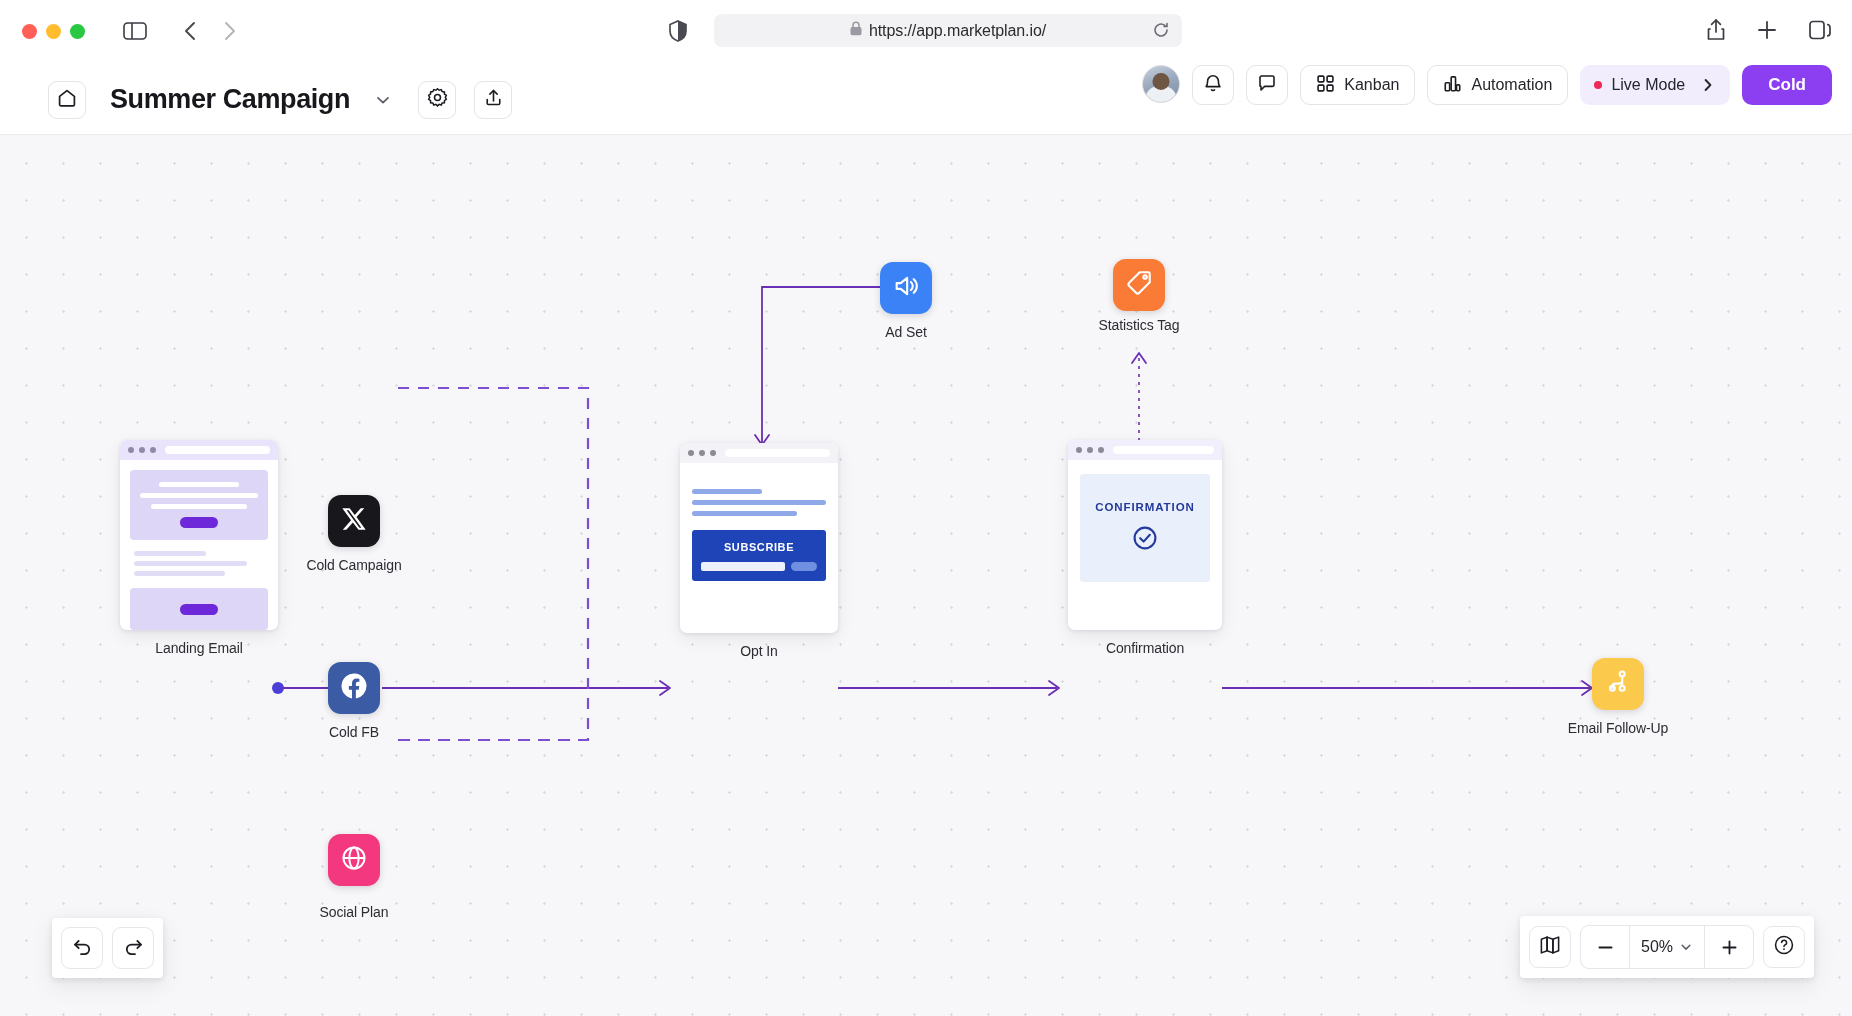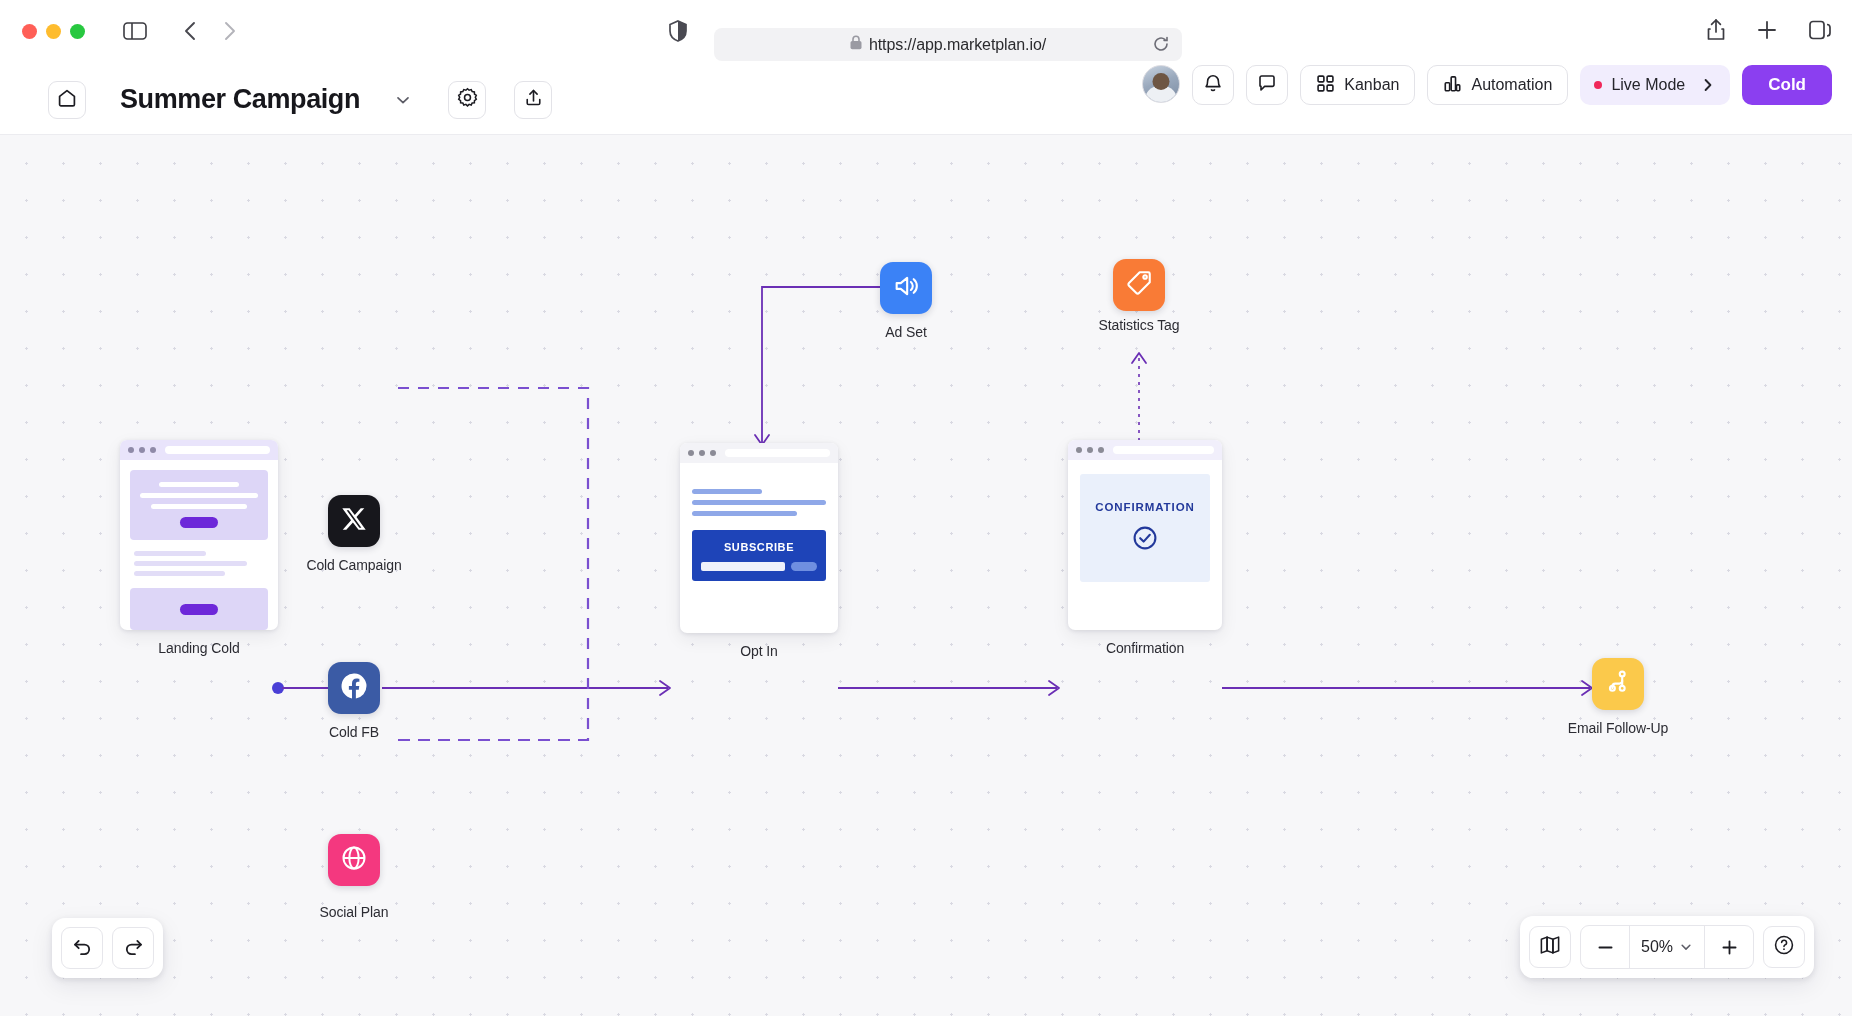--- a/index.html
+++ b/index.html
@@ -22,40 +22,40 @@
   .dot.yellow { background: #febc2e; }
   .dot.green { background: #28c840; }
 
   .sidebar-toggle { position: absolute; left: 122px; top: 19px; width: 26px; height: 24px; }
   .nav-back { position: absolute; left: 182px; top: 20px; }
   .nav-fwd  { position: absolute; left: 220px; top: 20px; }
 
   .shield-btn { position: absolute; left: 668px; top: 19px; }
 
   .url-bar {
-    position: absolute; left: 714px; top: 28px;
+    position: absolute; left: 714px; top: 14px;
     width: 468px; height: 33px;
     background: #f2f2f4; border-radius: 8px;
     display: flex; align-items: center; justify-content: center;
     gap: 7px;
   }
   .url-text { font-size: 16px; color: #2b2b2e; letter-spacing: -0.1px; }
   .reload-btn { position: absolute; right: 12px; top: 7px; }
 
   .chrome-right { position: absolute; right: 20px; top: 18px; display: flex; gap: 30px; align-items: center; }
 
   
   .app-header {
     position: absolute; top: 65px; left: 0;
     width: 1852px; height: 70px;
     background: #ffffff;
     border-bottom: 1px solid #ececf0;
     display: flex; align-items: center;
   }
-  .hdr-left { display: flex; align-items: center; gap: 28px; padding-left: 48px; }
+  .hdr-left { display: flex; align-items: center; gap: 18px; padding-left: 48px; }
   .icon-btn {
     width: 38px; height: 38px; border: 1px solid #e3e3e8; border-radius: 9px;
     background: #fff; display: flex; align-items: center; justify-content: center;
     cursor: pointer;
   }
   .project-title {
     font-size: 27px; font-weight: 700; color: #17171c;
     letter-spacing: -0.4px; margin-left: 6px;
   }
   .title-caret { margin-left: 6px; display: flex; align-items: center; }
@@ -159,21 +159,21 @@
 
   
   .icon-node {
     width: 52px; height: 52px; border-radius: 13px;
     display: flex; align-items: center; justify-content: center;
     box-shadow: 0 2px 7px rgba(25,25,50,.16);
   }
 
   
   .toolbar {
-    position: absolute; background: #fff; border-radius: 13px;
+    position: absolute; background: #fff; border-radius: 4px;
     box-shadow: 0 2px 6px rgba(20,20,45,.10), 0 8px 24px rgba(20,20,45,.08);
     display: flex; align-items: center; padding: 9px;
     gap: 9px;
   }
   .tb-btn {
     width: 42px; height: 42px; border: 1px solid #e6e6eb; border-radius: 9px;
     background: #fff; display: flex; align-items: center; justify-content: center; cursor: pointer;
   }
   .zoom-group {
     display: flex; align-items: center; border: 1px solid #e6e6eb; border-radius: 9px; overflow: hidden;
@@ -402,21 +402,21 @@
         <div class="lp-text">
           <div style="width:54%"></div>
             <div style="width:84%"></div>
             <div style="width:68%"></div>
         </div>
         <div class="lp-foot">
           <div class="lp-btn" style="margin:0"></div>
         </div>
       </div>
     </div>
-    <div class="node-label" style="top:200px">Landing Cold</div>
+    <div class="node-label" style="top:200px">Landing Email</div>
   </div>
 
   <div class="node" style="left:328px; top:360px;">
     <div class="icon-node" style="background:#17171c;">
       <span>
         <svg width="26" height="26" viewBox="0 0 24 24" fill="#fff">
             <path d="M18.2 2H21.5l-7.2 8.2L22.8 22h-6.6l-5.2-6.8L4.9 22H1.6l7.7-8.8L1.2 2h6.8l4.7 6.2L18.2 2Zm-1.2 18h1.8L7.1 3.9H5.2L17 20Z"></path>
           </svg>
       </span>
     </div>

